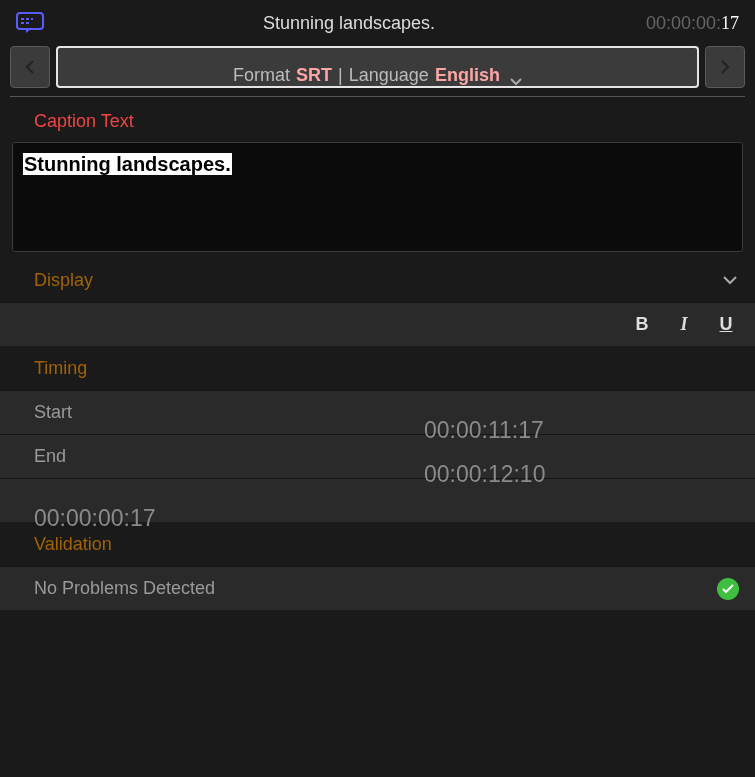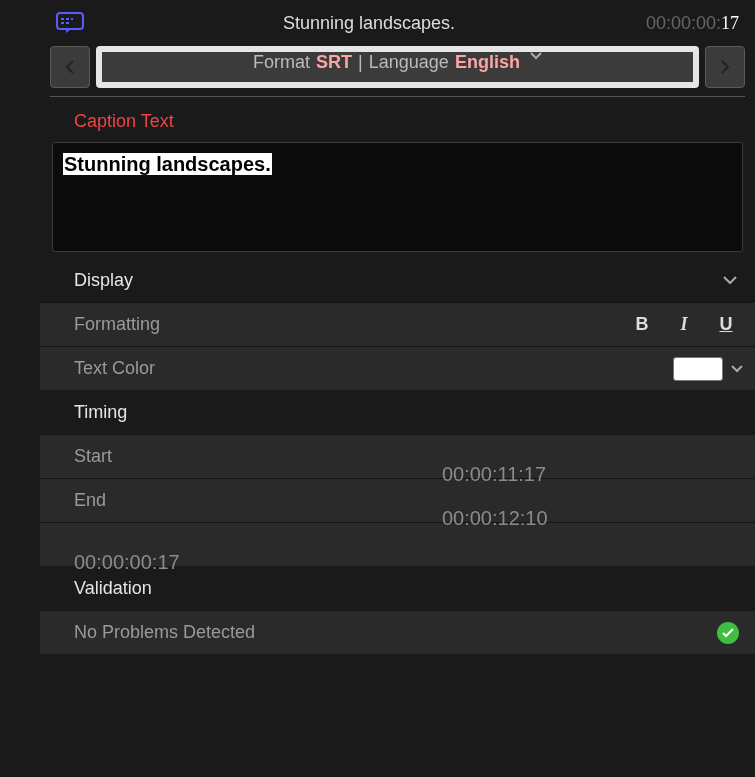--- a/index.html
+++ b/index.html
@@ -4,21 +4,21 @@
 <style>
   * { box-sizing: border-box; margin: 0; padding: 0; }
   html, body { width: 755px; height: 777px; }
   body {
     background: #1a1a1a;
     font-family: -apple-system, "Helvetica Neue", Arial, sans-serif;
     font-size: 18px;
     color: #ccc;
     overflow: hidden;
   }
-  .panel { width: 100%; padding-left: 40px; }
+  .panel { width: 100%; }
 
   
   .header {
     display: flex;
     align-items: center;
     height: 46px;
     padding: 0 16px;
   }
   .header .icon-slot { width: 36px; display: flex; align-items: center; }
   .header .title {
@@ -49,24 +49,24 @@
     border-radius: 4px;
     display: flex;
     align-items: center;
     justify-content: center;
     color: #ccc;
     cursor: pointer;
   }
   .nav-center {
     flex: 1;
     background: #3b3b3b;
-    border: 6px solid #e5e5e5;
+    border: 2px solid #e5e5e5;
     border-radius: 4px;
     display: flex;
-    align-items: flex-start;
+    align-items: flex-end;
     justify-content: center;
     gap: 6px;
     color: #bbb;
     font-size: 18px;
     cursor: pointer;
   }
   .nav-center b { color: #fca5a5; font-weight: 700; }
   .divider {
     height: 1px;
     background: #555;
@@ -96,30 +96,30 @@
 
   .row {
     display: flex;
     align-items: center;
     height: 44px;
     padding: 0 12px 0 34px;
     border-top: 1px solid #151515;
   }
   .row.shaded { background: #2a2a2a; }
   .row .label { flex: 0 0 55%; color: #9a9a9a; font-size: 18px; }
-  .row .value { flex: 1; color: #8a8a8a; font-size: 20px; margin-top: 36px; }
+  .row .value { flex: 1; color: #8a8a8a; font-size: 23px; margin-top: 36px; }
 
   .row-header {
     display: flex;
     align-items: center;
     justify-content: space-between;
     height: 44px;
     padding: 0 18px 0 34px;
   }
-  .row-header .label { color: #e5e5e5; font-size: 18px; }
+  .row-header .label { color: #a16207; font-size: 18px; }
 
   .fmt-group {
     display: flex;
     gap: 24px;
     align-items: center;
     margin-left: auto;
     padding-right: 8px;
   }
   .fmt-btn {
     font-size: 18px;
@@ -209,37 +209,27 @@
   </div>
 
   <div class="row-header" style="margin-top:6px">
     <div class="label">Display</div>
     <svg width="14" height="9" viewBox="0 0 14 9">
         <path d="M1 1 L7 7 L13 1" fill="none" stroke="#aaa" stroke-width="2"></path>
       </svg>
   </div>
 
   <div class="row shaded">
-    <div class="label">Formatting</div>
     <div class="fmt-group">
       <div class="fmt-btn">B</div>
       <div class="fmt-btn fmt-italic">I</div>
       <div class="fmt-btn fmt-underline">U</div>
     </div>
   </div>
 
-  <div class="row shaded">
-    <div class="label">Text Color</div>
-    <div class="color-group">
-      <div class="swatch" style="background:#ffffff"></div>
-      <svg width="12" height="8" viewBox="0 0 12 8">
-          <path d="M1 1 L6 6 L11 1" fill="none" stroke="#aaa" stroke-width="2"></path>
-        </svg>
-    </div>
-  </div>
 
   <div class="row-header">
     <div class="label">Timing</div>
   </div>
   <div class="row shaded">
     <div class="label">Start</div>
     <div class="value">00:00:11:17</div>
   </div>
   <div class="row shaded">
     <div class="label">End</div>

